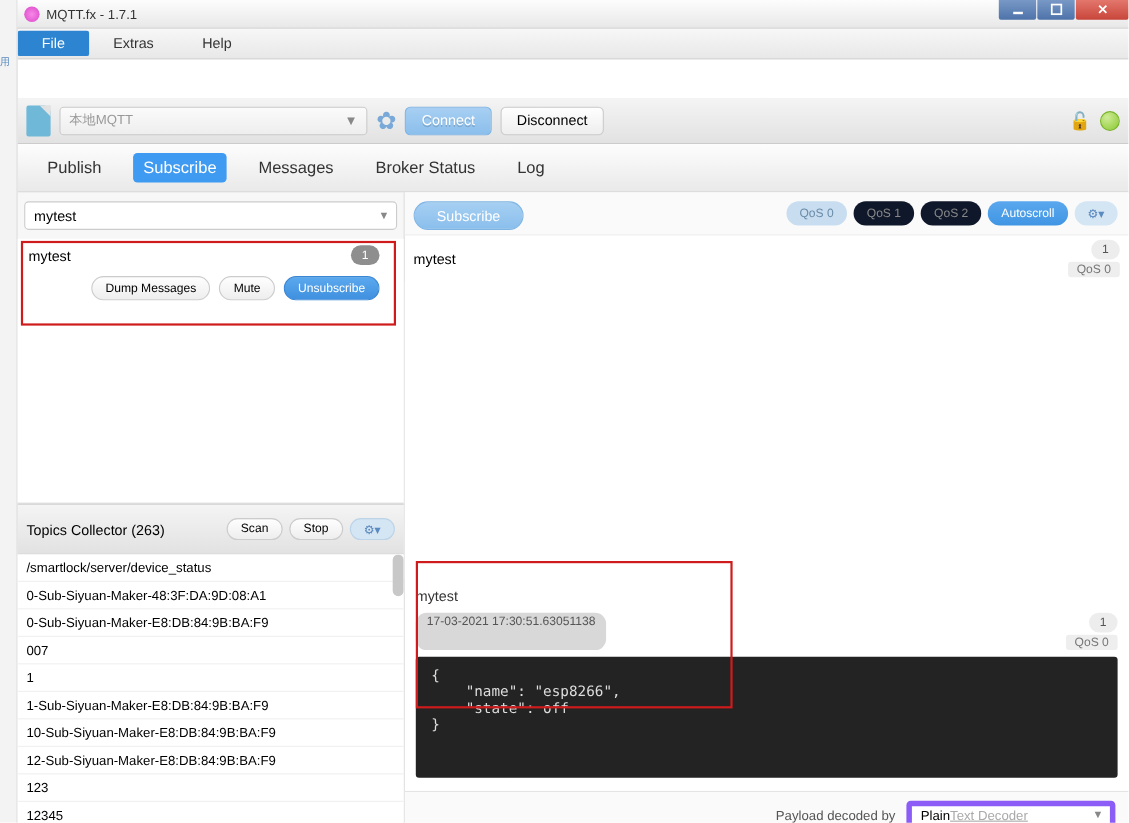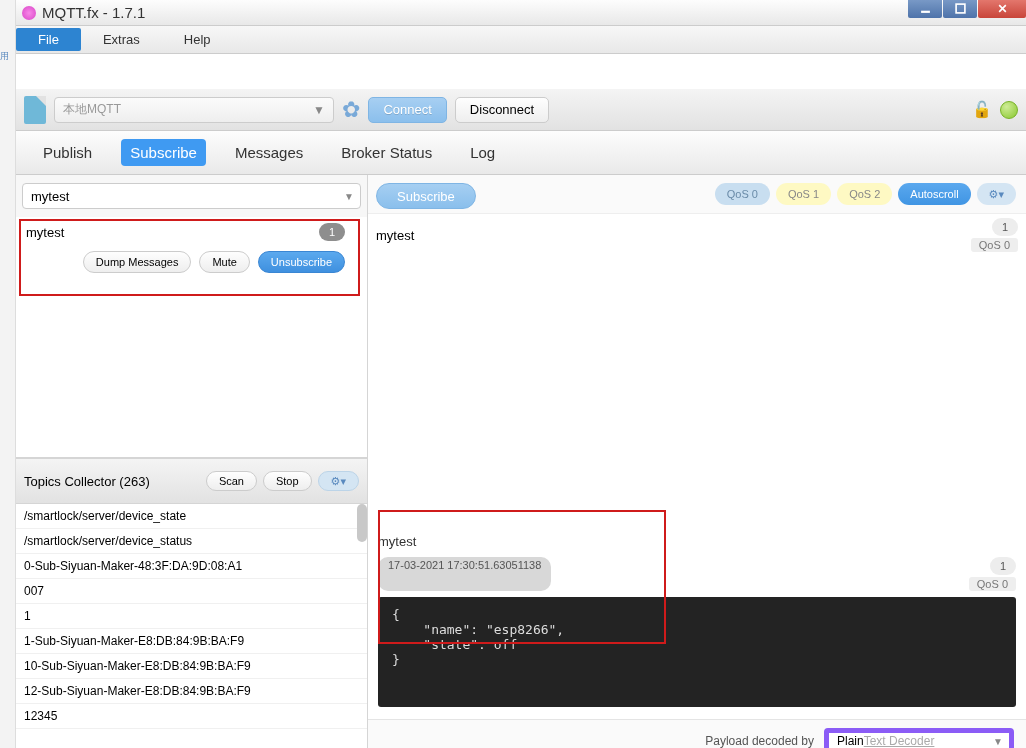--- a/index.html
+++ b/index.html
@@ -1,20 +1,20 @@
 <!DOCTYPE html>
 <html><head>
   <meta charset="utf-8">
   <style>
     * { margin: 0; padding: 0; box-sizing: border-box; font-family: "Segoe UI", Arial, sans-serif; }
     body { background: #fff; width: 1026px; height: 748px; overflow: hidden; position: relative; }
     
     .titlebar { height: 26px; background: linear-gradient(#fdfdfd, #e8e8e8); display: flex; align-items: center; padding: 0 6px; border-bottom: 1px solid #ccc; position: relative; margin-left: 16px; }
     .titlebar-icon { width: 14px; height: 14px; border-radius: 50%; background: radial-gradient(circle, #f887e8, #d945c7); margin-right: 6px; }
-    .titlebar-text { font-size: 15px; color: #333; }
+    .titlebar-text { font-size: 12px; color: #333; }
     .win-controls { position: absolute; right: 0; top: -2px; display: flex; }
     .win-btn { width: 34px; height: 20px; display: flex; align-items: center; justify-content: center; margin-left: 1px; }
     .win-min { background: linear-gradient(#7d9dc9, #4e73aa); color: #fff; border-radius: 0 0 2px 2px;}
     .win-max { background: linear-gradient(#7d9dc9, #4e73aa); color: #fff; border-radius: 0 0 2px 2px;}
     .win-close { background: linear-gradient(#e67c72, #c8453a); color: #fff; border-radius: 0 0 2px 2px; width: 48px;}
     .win-btn svg { width: 11px; height: 11px; }
     .dark-strip { position:absolute; left: 344px; right: 120px; top: 0; height: 4px; background: #333; z-index:-1;}
 
     .left-margin { position: absolute; left: 0; top: 0; width: 16px; height: 748px; background: #f3f3f3; border-right: 1px solid #ddd; }
     .left-margin .tab { position: absolute; left: 0; width: 15px; font-size: 9px; color: #5a8abf; }
@@ -57,21 +57,21 @@
     .chip.blue { background: linear-gradient(#5ba9ee, #3f90df); color: #fff; border-color: #3a86d3;}
 
     .collector-head { height: 46px; background: linear-gradient(#f4f4f4, #e2e2e2); display: flex; align-items: center; padding: 0 8px; font-size: 13px; border-top:1px solid #d5d5d5; border-bottom:1px solid #d5d5d5; gap: 6px;}
     .collector-head .chip { height: 20px; font-size: 11px;}
     .collector-list { flex: 1; overflow: auto; background: #fff; }
     .coll-item { padding: 5px 8px; font-size: 12px; border-bottom: 1px solid #f0f0f0; }
     .scroll-thumb { position: absolute; right: 0; top: 0; width: 10px; height: 38px; background: #c8c8c8; border-radius: 5px;}
 
     .right-panel { flex: 1; background: #fff; display: flex; flex-direction: column; }
     .rp-qos-row { padding: 8px 10px; display: flex; justify-content: flex-end; gap: 6px; background: #fafafa; border-bottom: 1px solid #eee;}
-    .qos-chip { height: 22px; padding: 0 12px; border-radius: 11px; background: #fef9c3; color: #888; font-size: 11px; display: flex; align-items: center;}
+    .qos-chip { height: 22px; padding: 0 12px; border-radius: 11px; background: #0f172a; color: #888; font-size: 11px; display: flex; align-items: center;}
     .qos-chip.sel { background: #c8def0; color: #6a8ba8;}
     .qos-chip.blue2 { background: linear-gradient(#5aa8ee, #4095e3); color: #fff;}
     .qos-chip.gear { background: #d4e5f3; color: #5a8abf;}
 
     .msg-head { padding: 4px 8px; display: flex; justify-content: space-between; align-items: center;}
     .msg-head .sub-badge { background: #ededed; color: #555;}
     .qos-tag { font-size: 11px; color: #777; padding: 1px 8px; border-radius: 3px; background: #eee;}
     .msg-list-area { flex: 0 0 270px; background: #fff; overflow:auto;}
 
     .detail-title { padding: 8px 10px; font-size: 13px; color: #333;}
@@ -168,28 +168,29 @@
     </div>
     <div class="collector-head">
       <span>Topics Collector (263)</span>
       <div class="spacer"></div>
       <div class="chip">Scan</div>
       <div class="chip">Stop</div>
       <div class="chip" style="background:#d4e5f3;color:#5a8abf;border-color:#bcd4e8">⚙▾</div>
     </div>
     <div class="collector-list" id="collector-list" style="position:relative">
       <div class="scroll-thumb"></div>
-    <div class="coll-item">/smartlock/server/device_state</div>
           <div class="coll-item">/smartlock/server/device_status</div>
           <div class="coll-item">0-Sub-Siyuan-Maker-48:3F:DA:9D:08:A1</div>
+          <div class="coll-item">0-Sub-Siyuan-Maker-E8:DB:84:9B:BA:F9</div>
           <div class="coll-item">007</div>
           <div class="coll-item">1</div>
           <div class="coll-item">1-Sub-Siyuan-Maker-E8:DB:84:9B:BA:F9</div>
           <div class="coll-item">10-Sub-Siyuan-Maker-E8:DB:84:9B:BA:F9</div>
           <div class="coll-item">12-Sub-Siyuan-Maker-E8:DB:84:9B:BA:F9</div>
+          <div class="coll-item">123</div>
           <div class="coll-item">12345</div>
         </div>
   </div>
 
   <div class="right-panel">
     <div class="rp-qos-row" style="position:relative">
       <div style="position:absolute; left:8px; top:8px;" class="sub-btn">Subscribe</div>
       <div class="qos-chip sel">QoS 0</div>
       <div class="qos-chip">QoS 1</div>
       <div class="qos-chip">QoS 2</div>

